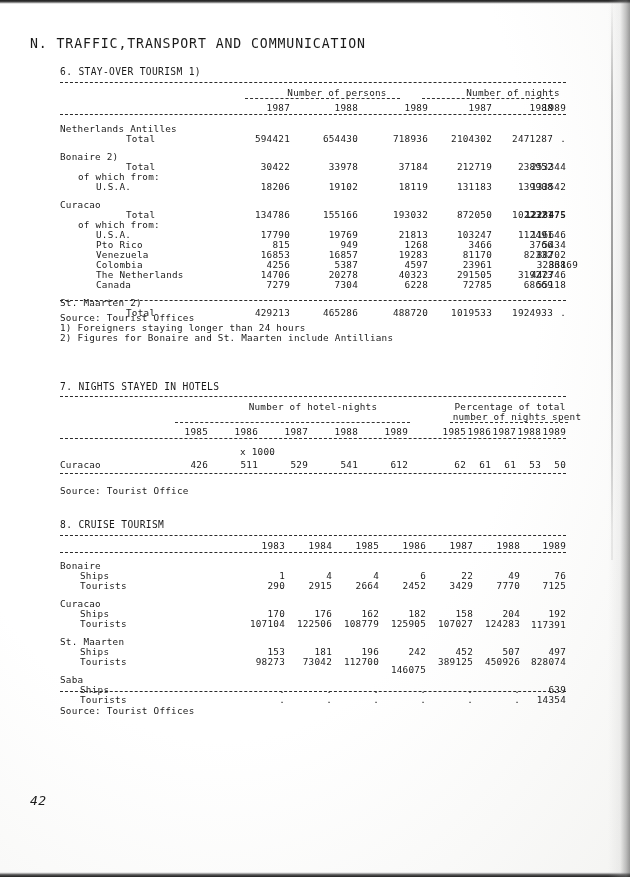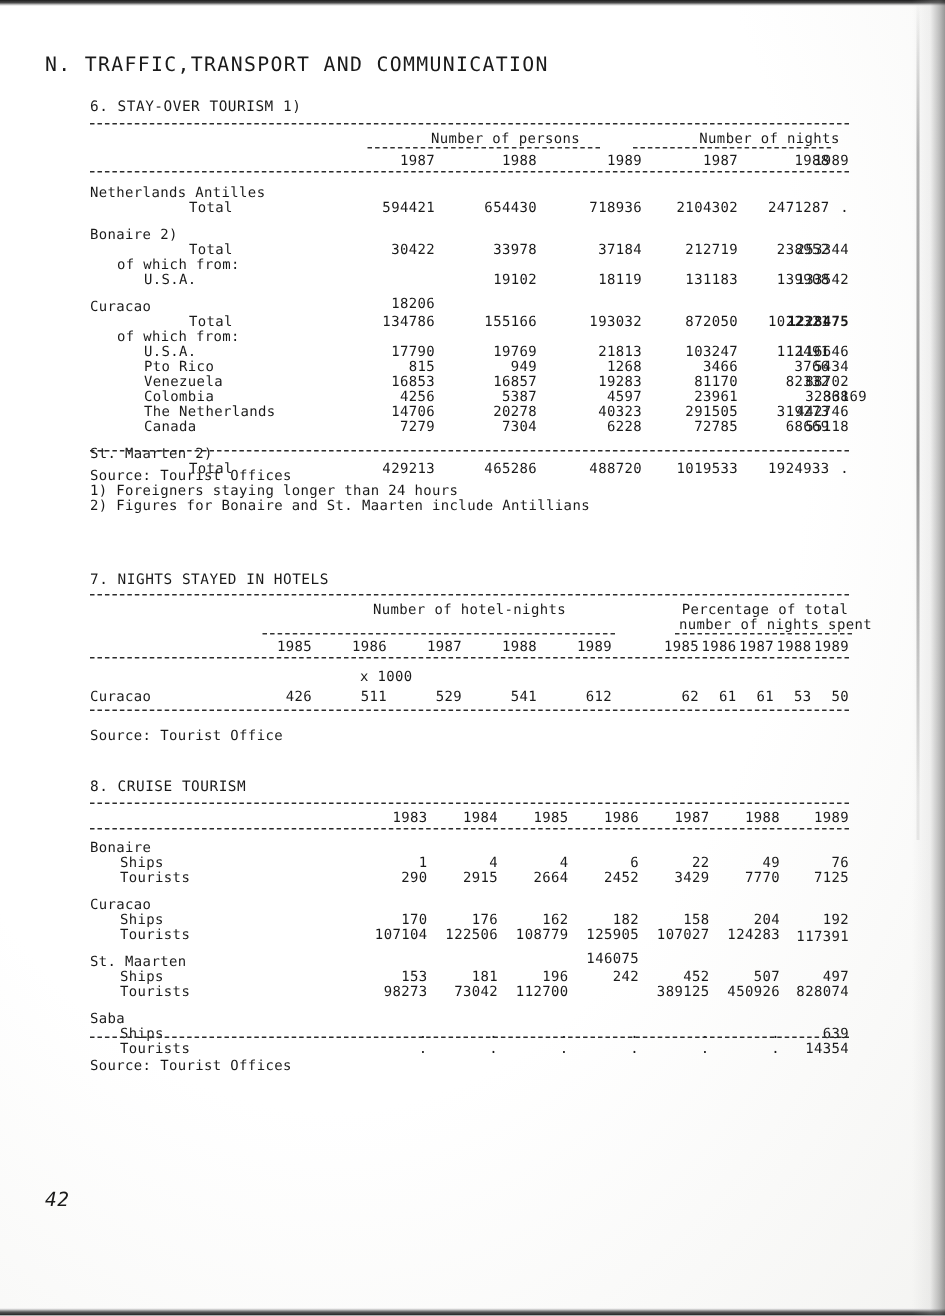--- a/index.html
+++ b/index.html
@@ -136,21 +136,21 @@
       <div class="txt" style="left: 60px; top: 152px;">Bonaire 2)</div>
       <div class="txt" style="left: 126px; top: 162px;">Total</div>
       <div class="num" style="left: 220px; top: 162px; width: 70px;">30422</div>
       <div class="num" style="left: 288px; top: 162px; width: 70px;">33978</div>
       <div class="num" style="left: 358px; top: 162px; width: 70px;">37184</div>
       <div class="num" style="left: 422px; top: 162px; width: 70px;">212719</div>
       <div class="num" style="left: 483px; top: 162px; width: 70px;">238952</div>
       <div class="num" style="left: 496px; top: 162px; width: 70px;">253344</div>
       <div class="txt" style="left: 78px; top: 172px;">of which from:</div>
       <div class="txt" style="left: 96px; top: 182px;">U.S.A.</div>
-      <div class="num" style="left: 220px; top: 182px; width: 70px; margin-top: 16px;">18206</div>
+      <div class="num" style="left: 220px; top: 182px; width: 70px;">18206</div>
       <div class="num" style="left: 288px; top: 182px; width: 70px;">19102</div>
       <div class="num" style="left: 358px; top: 182px; width: 70px;">18119</div>
       <div class="num" style="left: 422px; top: 182px; width: 70px;">131183</div>
       <div class="num" style="left: 483px; top: 182px; width: 70px;">139908</div>
       <div class="num" style="left: 496px; top: 182px; width: 70px;">133542</div>
       <div class="txt" style="left: 60px; top: 200px;">Curacao</div>
       <div class="txt" style="left: 126px; top: 210px;">Total</div>
       <div class="num" style="left: 220px; top: 210px; width: 70px;">134786</div>
       <div class="num" style="left: 288px; top: 210px; width: 70px;">155166</div>
       <div class="num" style="left: 358px; top: 210px; width: 70px;">193032</div>
@@ -294,21 +294,21 @@
       <div class="num" style="left: 270px; top: 647px; width: 62px;">181</div>
       <div class="num" style="left: 317px; top: 647px; width: 62px;">196</div>
       <div class="num" style="left: 364px; top: 647px; width: 62px;">242</div>
       <div class="num" style="left: 411px; top: 647px; width: 62px;">452</div>
       <div class="num" style="left: 458px; top: 647px; width: 62px;">507</div>
       <div class="num" style="left: 504px; top: 647px; width: 62px;">497</div>
       <div class="txt" style="left: 80px; top: 657px;">Tourists</div>
       <div class="num" style="left: 223px; top: 657px; width: 62px;">98273</div>
       <div class="num" style="left: 270px; top: 657px; width: 62px;">73042</div>
       <div class="num" style="left: 317px; top: 657px; width: 62px;">112700</div>
-      <div class="num" style="left: 364px; top: 635px; width: 62px;">146075</div>
+      <div class="num" style="left: 364px; top: 665px; width: 62px;">146075</div>
       <div class="num" style="left: 411px; top: 657px; width: 62px;">389125</div>
       <div class="num" style="left: 458px; top: 657px; width: 62px;">450926</div>
       <div class="num" style="left: 504px; top: 657px; width: 62px;">828074</div>
       <div class="txt" style="left: 60px; top: 675px;">Saba</div>
       <div class="txt" style="left: 80px; top: 685px;">Ships</div>
       <div class="num" style="left: 223px; top: 685px; width: 62px;">.</div>
       <div class="num" style="left: 270px; top: 685px; width: 62px;">.</div>
       <div class="num" style="left: 317px; top: 685px; width: 62px;">.</div>
       <div class="num" style="left: 364px; top: 685px; width: 62px;">.</div>
       <div class="num" style="left: 411px; top: 685px; width: 62px;">.</div>

